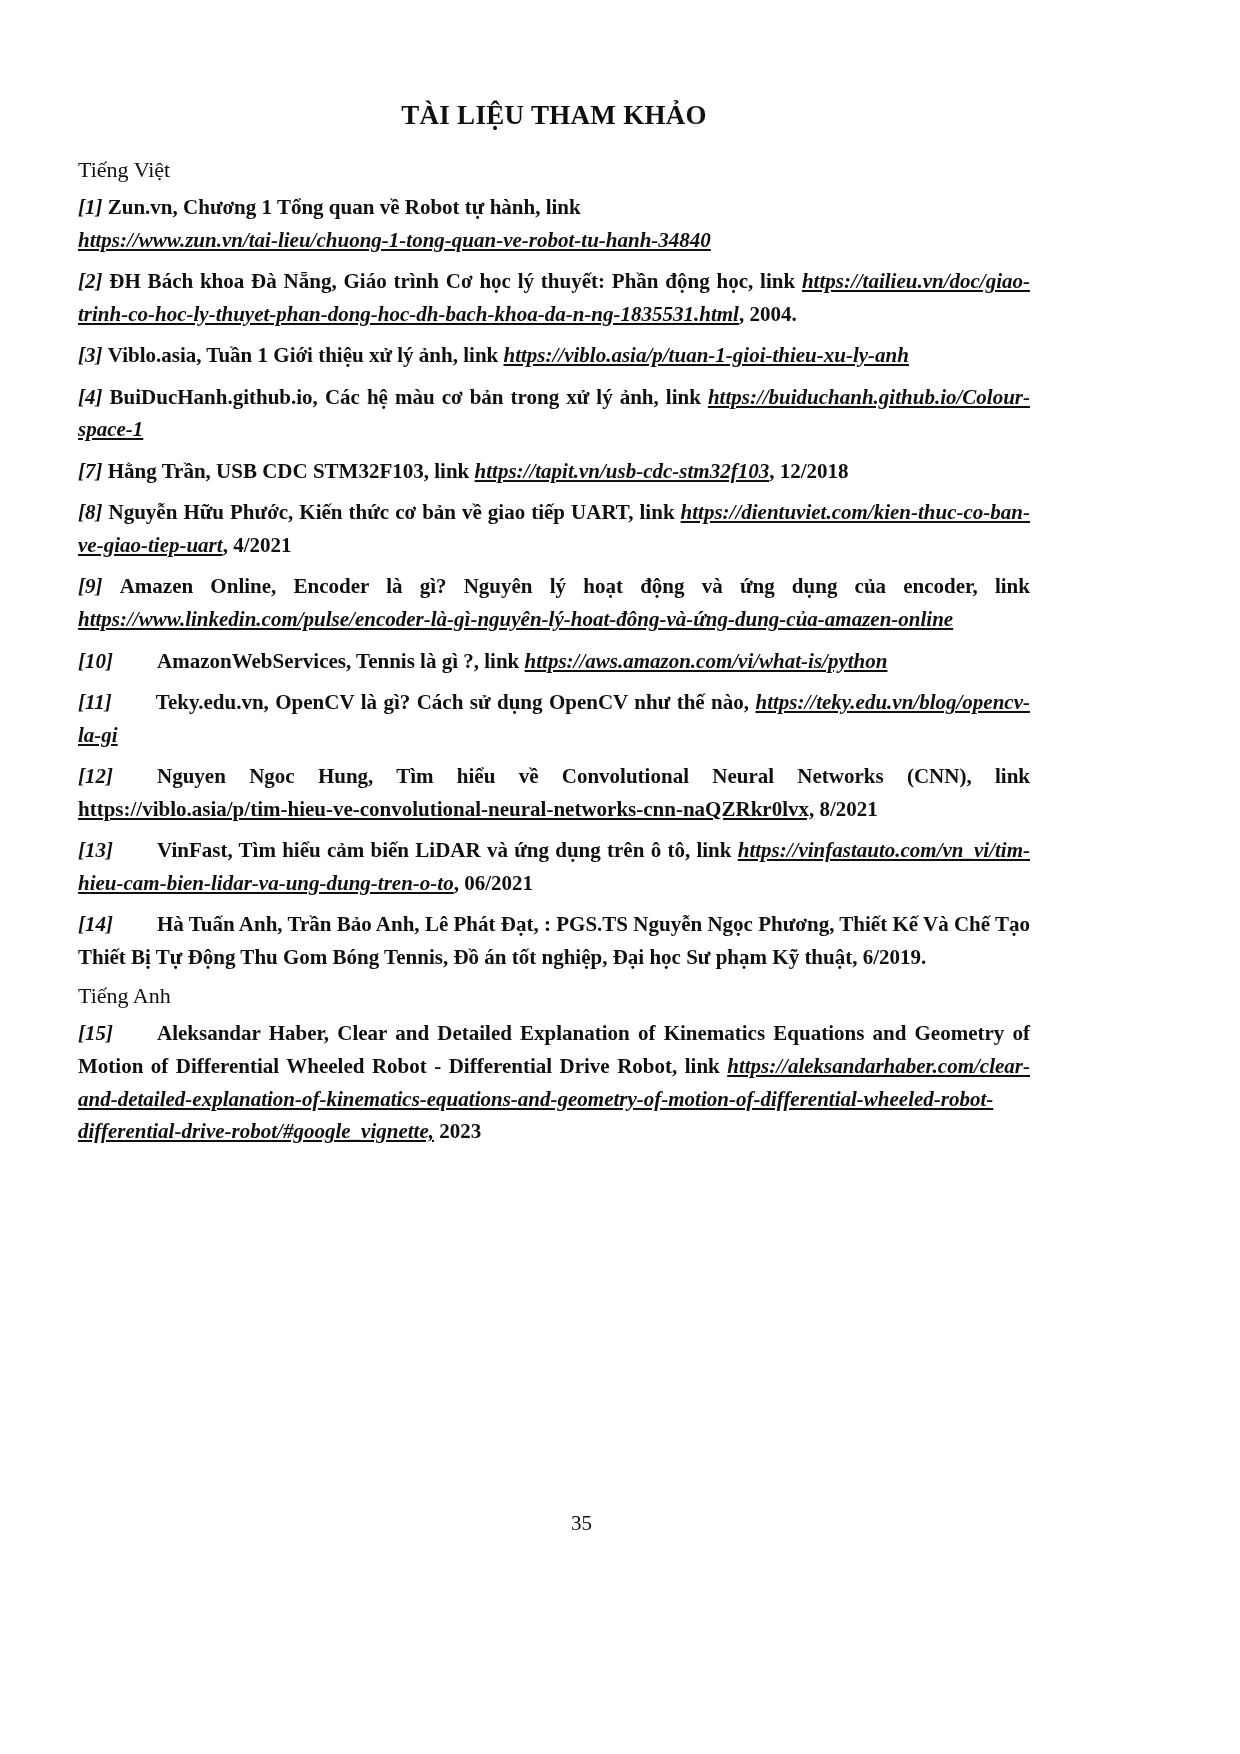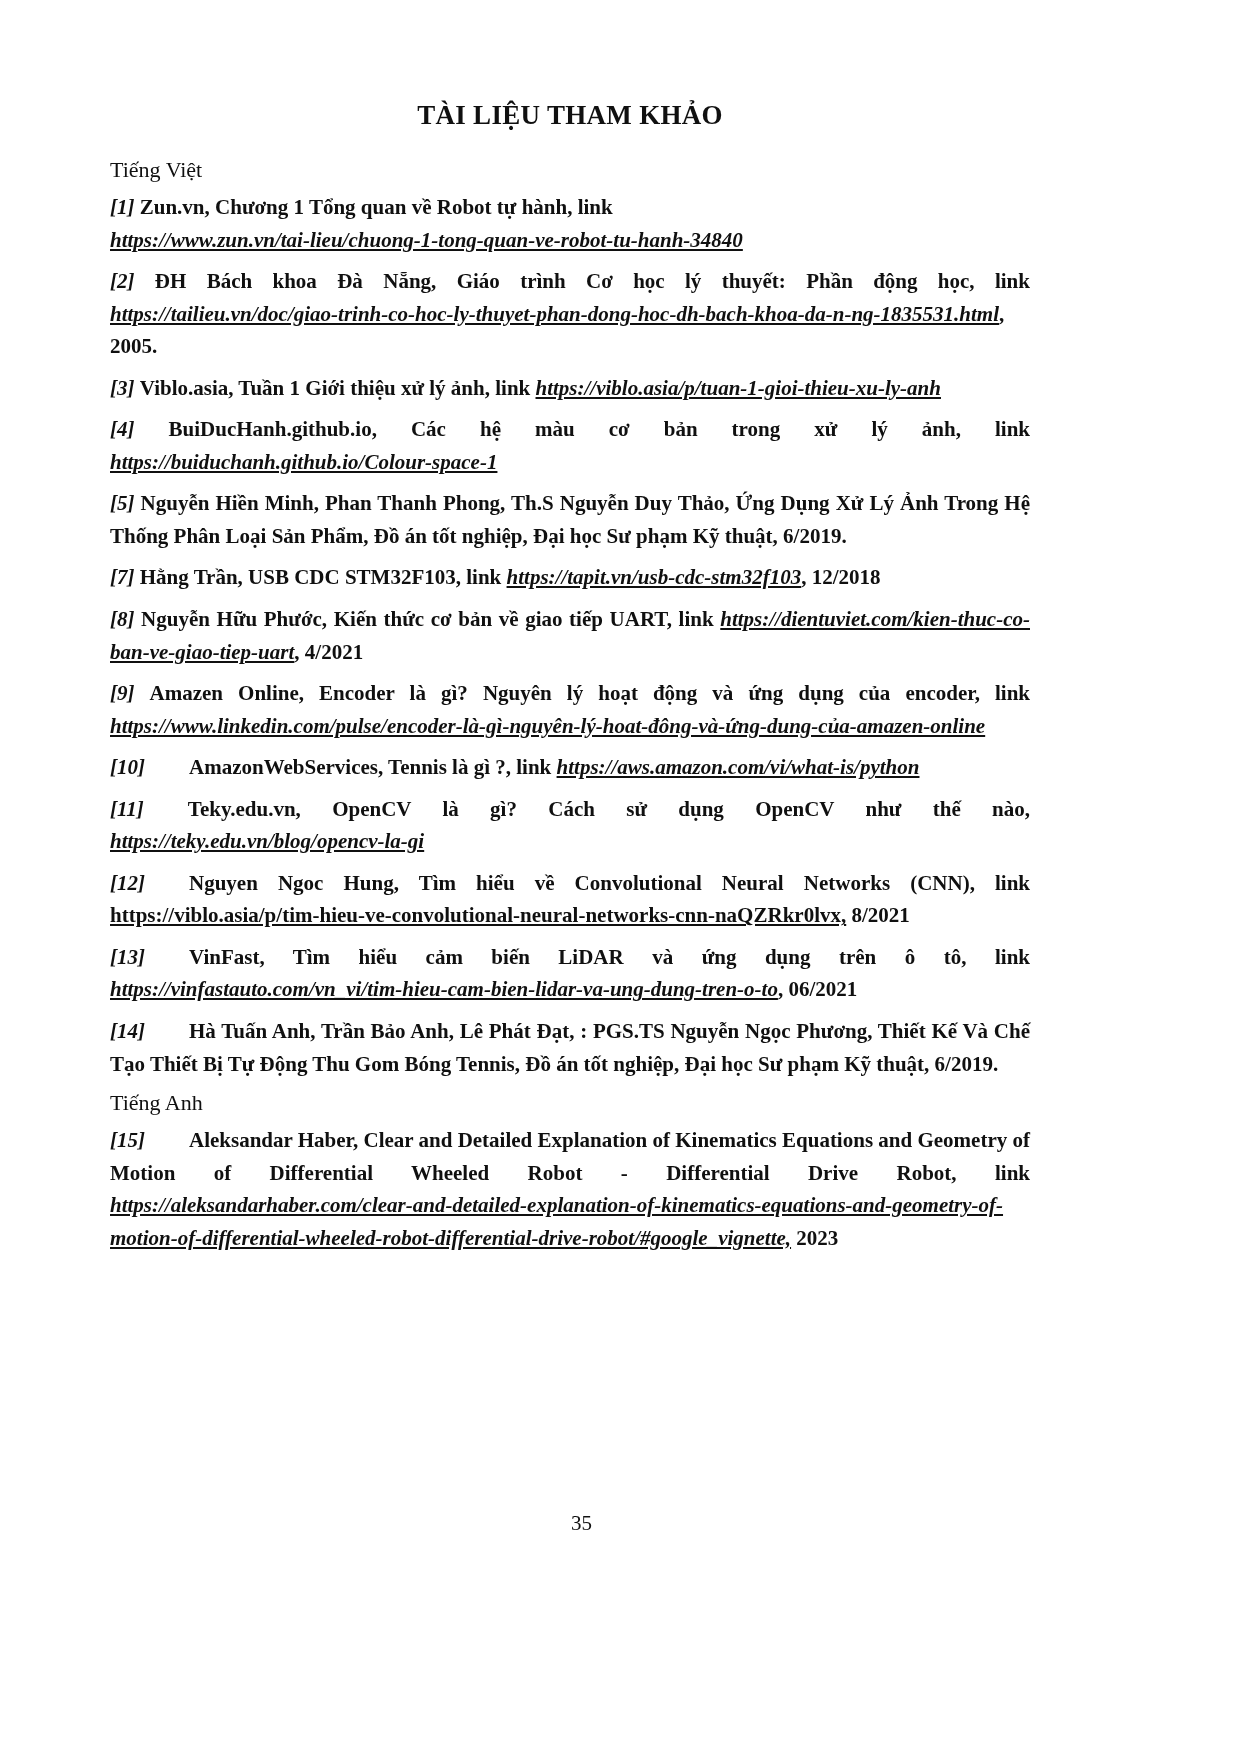--- a/index.html
+++ b/index.html
@@ -5,21 +5,21 @@
   * { margin: 0; padding: 0; box-sizing: border-box; }
   html, body { background: #ffffff; }
   body {
     width: 1240px; height: 1754px;
     font-family: "Liberation Serif", "DejaVu Serif", serif;
     color: #101010;
   }
   .page {
     position: relative;
     width: 1240px; height: 1754px;
-    padding: 100px 210px 0 110px;
+    padding: 100px 210px 0 78px;
     background: #ffffff;
   }
   .title {
     font-size: 27px;
     font-weight: bold;
     text-align: center;
     margin-bottom: 26px;
     letter-spacing: 0.3px;
   }
   .heading {
@@ -47,24 +47,23 @@
   }
 </style>
 </head>
 <body>
 
 <div class="page">
   <h1 class="title">TÀI LIỆU THAM KHẢO</h1>
   <div id="content">
       <p class="heading">Tiếng Việt</p>
       <p class="ref"><span class="it">[1] </span><span class="">Zun.vn, Chương 1 Tổng quan về Robot tự hành, link</span><br><span class="link it">https://www.zun.vn/tai-lieu/chuong-1-tong-quan-ve-robot-tu-hanh-34840</span></p>
-      <p class="ref"><span class="it">[2] </span><span class="">ĐH Bách khoa Đà Nẵng, Giáo trình Cơ học lý thuyết: Phần động học, link </span><span class="link it">https://tailieu.vn/doc/giao-trinh-co-hoc-ly-thuyet-phan-dong-hoc-dh-bach-khoa-da-n-ng-1835531.html</span><span class="">, 2005.</span></p>
+      <p class="ref"><span class="it">[2] </span><span class="">ĐH Bách khoa Đà Nẵng, Giáo trình Cơ học lý thuyết: Phần động học, link </span><span class="link it">https://tailieu.vn/doc/giao-trinh-co-hoc-ly-thuyet-phan-dong-hoc-dh-bach-khoa-da-n-ng-1835531.html</span><span class="">, 2004.</span></p>
       <p class="ref"><span class="it">[3] </span><span class="">Viblo.asia, Tuần 1 Giới thiệu xử lý ảnh, link </span><span class="link it">https://viblo.asia/p/tuan-1-gioi-thieu-xu-ly-anh</span></p>
       <p class="ref"><span class="it">[4] </span><span class="">BuiDucHanh.github.io, Các hệ màu cơ bản trong xử lý ảnh, link </span><span class="link it">https://buiduchanh.github.io/Colour-space-1</span></p>
-      <p class="ref"><span class="it">[5] </span><span class="">Nguyễn Hiền Minh, Phan Thanh Phong, Th.S Nguyễn Duy Thảo, Ứng Dụng Xử Lý Ảnh Trong Hệ Thống Phân Loại Sản Phẩm, Đồ án tốt nghiệp, Đại học Sư phạm Kỹ thuật, 6/2019.</span></p>
       <p class="ref"><span class="it">[7] </span><span class="">Hằng Trần, USB CDC STM32F103, link </span><span class="link it">https://tapit.vn/usb-cdc-stm32f103</span><span class="">, 12/2018</span></p>
       <p class="ref"><span class="it">[8] </span><span class="">Nguyễn Hữu Phước, Kiến thức cơ bản về giao tiếp UART, link </span><span class="link it">https://dientuviet.com/kien-thuc-co-ban-ve-giao-tiep-uart</span><span class="">, 4/2021</span></p>
       <p class="ref"><span class="it">[9] </span><span class="">Amazen Online, Encoder là gì? Nguyên lý hoạt động và ứng dụng của encoder, link </span><span class="link it">https://www.linkedin.com/pulse/encoder-là-gì-nguyên-lý-hoat-đông-và-ứng-dung-của-amazen-online</span></p>
       <p class="ref"><span class="it">[10]</span><span class="tab"></span><span class="">AmazonWebServices, Tennis là gì ?, link </span><span class="link it">https://aws.amazon.com/vi/what-is/python</span></p>
       <p class="ref"><span class="it">[11]</span><span class="tab"></span><span class="">Teky.edu.vn, OpenCV là gì? Cách sử dụng OpenCV như thế nào, </span><span class="link it">https://teky.edu.vn/blog/opencv-la-gi</span></p>
       <p class="ref"><span class="it">[12]</span><span class="tab"></span><span class="">Nguyen Ngoc Hung, Tìm hiểu về Convolutional Neural Networks (CNN), link </span><span class="link">https://viblo.asia/p/tim-hieu-ve-convolutional-neural-networks-cnn-naQZRkr0lvx,</span><span class=""> 8/2021</span></p>
       <p class="ref"><span class="it">[13]</span><span class="tab"></span><span class="">VinFast, Tìm hiểu cảm biến LiDAR và ứng dụng trên ô tô, link </span><span class="link it">https://vinfastauto.com/vn_vi/tim-hieu-cam-bien-lidar-va-ung-dung-tren-o-to</span><span class="">, 06/2021</span></p>
       <p class="ref"><span class="it">[14]</span><span class="tab"></span><span class="">Hà Tuấn Anh, Trần Bảo Anh, Lê Phát Đạt, : PGS.TS Nguyễn Ngọc Phương, Thiết Kế Và Chế Tạo Thiết Bị Tự Động Thu Gom Bóng Tennis, Đồ án tốt nghiệp, Đại học Sư phạm Kỹ thuật, 6/2019.</span></p>
       <p class="heading">Tiếng Anh</p>
       <p class="ref"><span class="it">[15]</span><span class="tab"></span><span class="">Aleksandar Haber, Clear and Detailed Explanation of Kinematics Equations and Geometry of Motion of Differential Wheeled Robot - Differential Drive Robot, link </span><span class="link it">https://aleksandarhaber.com/clear-and-detailed-explanation-of-kinematics-equations-and-geometry-of-motion-of-differential-wheeled-robot-differential-drive-robot/#google_vignette,</span><span class=""> 2023</span></p>

